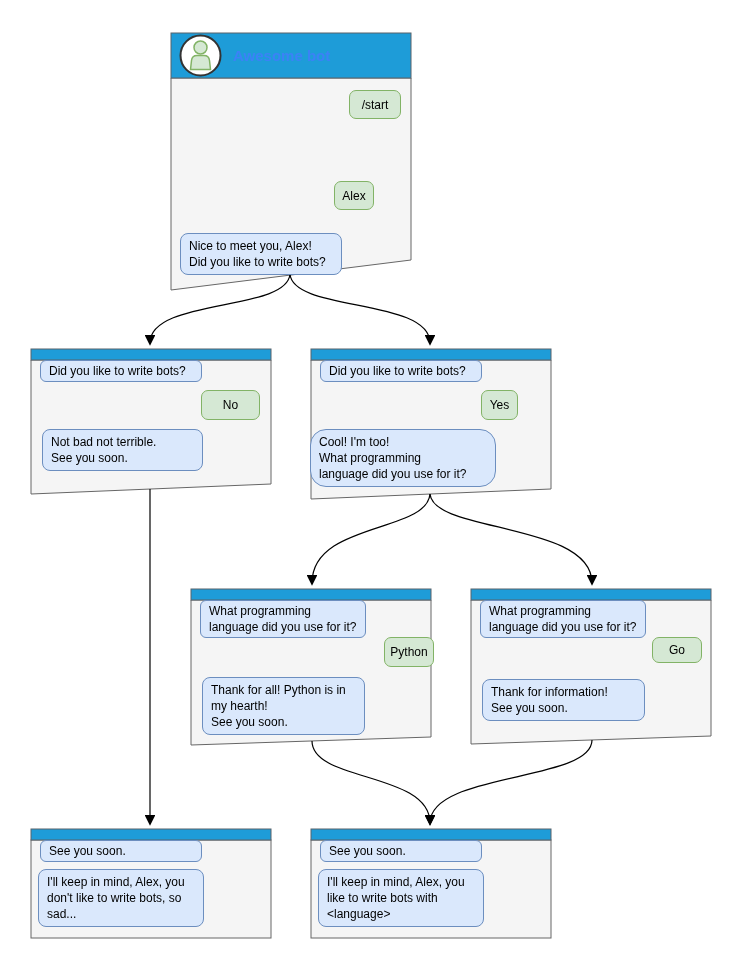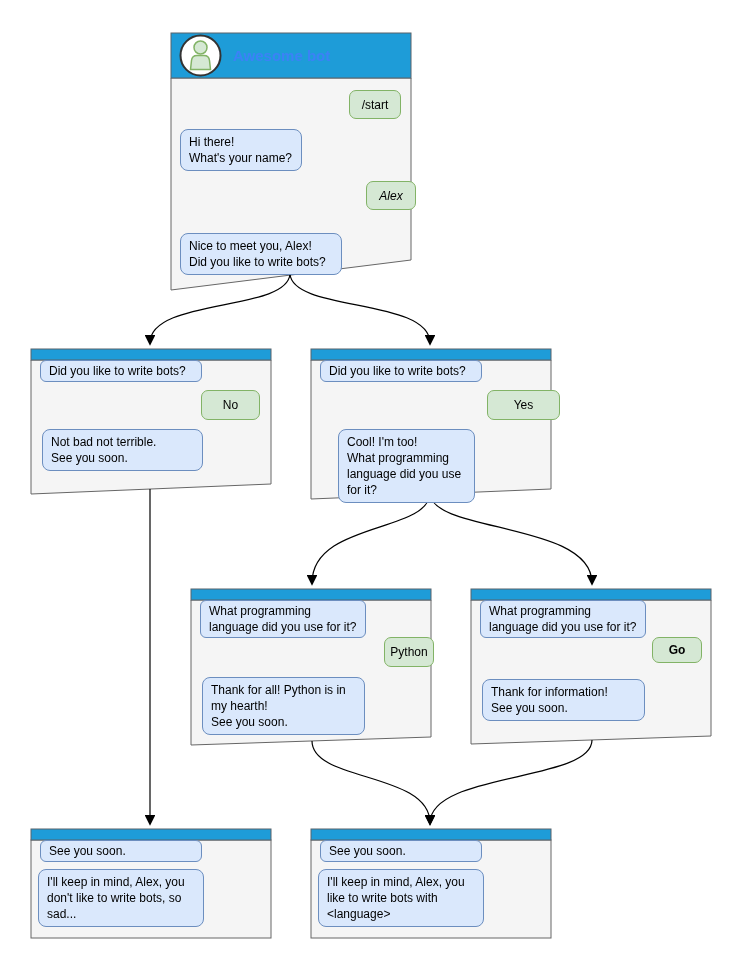--- a/index.html
+++ b/index.html
@@ -78,47 +78,45 @@
     <path class="flow" d="M 290 274 C 293 312, 430 298, 430 343" marker-end="url(#arrowhead)"></path>
     <path class="flow" d="M 150 489 L 150 823" marker-end="url(#arrowhead)"></path>
     <path class="flow" d="M 430 494 C 427 533, 312 522, 312 583" marker-end="url(#arrowhead)"></path>
     <path class="flow" d="M 430 494 C 433 533, 592 522, 592 583" marker-end="url(#arrowhead)"></path>
     <path class="flow" d="M 312 741 C 312 782, 430 772, 430 823" marker-end="url(#arrowhead)"></path>
     <path class="flow" d="M 592 740 C 592 782, 430 772, 430 823" marker-end="url(#arrowhead)"></path>
   </svg>
 
   <div class="window-title">Awesome bot</div>
   <div class="bubble user" style="left:349px; top:90px; width:52px; height:29px;">/start</div>
-  <div class="bubble bot" style="left:180px; top:129px; width:122px;">Hi there!
-What's your name?</div>
-  <div class="bubble user" style="left:366px; top:181px; width:50px; height:29px;font-style:italic;">Alex</div>
+  <div class="bubble user" style="left:334px; top:181px; width:40px; height:29px;">Alex</div>
   <div class="bubble bot" style="left:180px; top:219px; width:162px;margin-top:14px;">Nice to meet you, Alex!
 Did you like to write bots?</div>
 
   <div class="bubble bot q" style="left:40px; top:360px; width:162px;">Did you like to write bots?</div>
   <div class="bubble user" style="left:201px; top:390px; width:59px; height:30px;">No</div>
   <div class="bubble bot" style="left:42px; top:429px; width:161px;">Not bad not terrible.
 See you soon.</div>
 
   <div class="bubble bot q" style="left:320px; top:360px; width:162px;">Did you like to write bots?</div>
-  <div class="bubble user" style="left:481px; top:390px; width:73px; height:30px;margin-left:6px;">Yes</div>
-  <div class="bubble bot" style="left:338px; top:429px; width:137px;">Cool! I'm too!
+  <div class="bubble user" style="left:481px; top:390px; width:37px; height:30px;">Yes</div>
+  <div class="bubble bot" style="left:310px; top:429px; width:186px;border-radius:16px;">Cool! I'm too!
 What programming
 language did you use for it?</div>
 
   <div class="bubble bot q" style="left:200px; top:600px; width:166px;">What programming
 language did you use for it?</div>
   <div class="bubble user" style="left:384px; top:637px; width:50px; height:30px;">Python</div>
   <div class="bubble bot" style="left:202px; top:677px; width:163px;">Thank for all! Python is in
 my hearth!
 See you soon.</div>
 
   <div class="bubble bot q" style="left:480px; top:600px; width:166px;">What programming
 language did you use for it?</div>
-  <div class="bubble user" style="left:652px; top:637px; width:50px; height:16px;font-weight:bold;">Go</div>
+  <div class="bubble user" style="left:652px; top:637px; width:50px; height:16px;">Go</div>
   <div class="bubble bot" style="left:482px; top:679px; width:163px;">Thank for information!
 See you soon.</div>
 
   <div class="bubble bot q" style="left:40px; top:840px; width:162px;">See you soon.</div>
   <div class="bubble bot" style="left:38px; top:869px; width:166px;">I'll keep in mind, Alex, you
 don't like to write bots, so
 sad...</div>
 
   <div class="bubble bot q" style="left:320px; top:840px; width:162px;">See you soon.</div>
   <div class="bubble bot" style="left:318px; top:869px; width:166px;">I'll keep in mind, Alex, you

